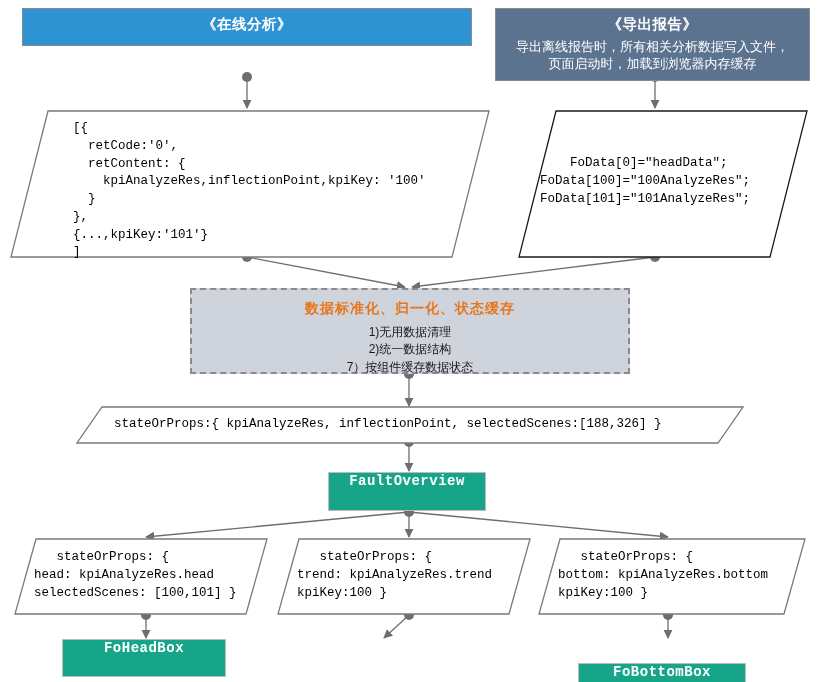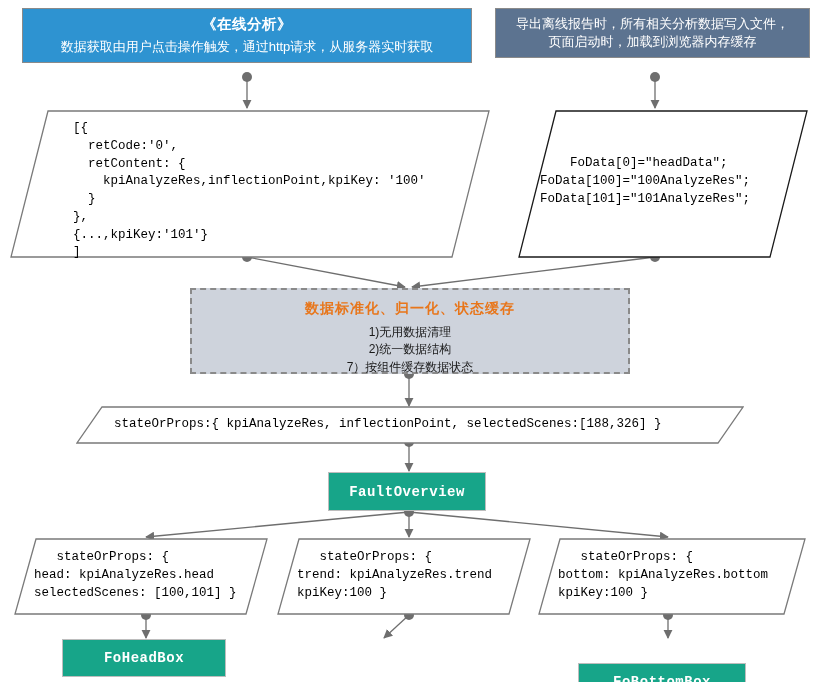--- a/index.html
+++ b/index.html
@@ -94,21 +94,21 @@
   
   .comp {
     background: #17a589;
     border: 1px solid #bdbdbd;
     color: #ffffff;
     font-family: "Liberation Mono", monospace;
     font-weight: bold;
     font-size: 14px;
     letter-spacing: .5px;
     display: flex;
-    align-items: center;
+    align-items: flex-start;
     justify-content: center;
   }
 </style>
 </head>
 <body>
 
 <div id="canvas">
 
   <svg id="edges" viewBox="0 0 820 682" xmlns="http://www.w3.org/2000/svg">
     <defs>
@@ -148,24 +148,24 @@
       <circle cx="409" cy="442" r="5"></circle>
       <circle cx="409" cy="512" r="5"></circle>
       <circle cx="146" cy="615" r="5"></circle>
       <circle cx="409" cy="615" r="5"></circle>
       <circle cx="668" cy="615" r="5"></circle>
     </g>
   </svg>
 
   <div class="node annot" id="annot-online" style="left:22px; top:8px; width:450px;">
     <span class="title">《在线分析》</span>
-    <span class="body">数据获取由用户点击操作触发，通过http请求，从服务器实时获取</span>
   </div>
 
   <div class="node annot" id="annot-export" style="left:495px; top:8px; width:315px;">
+    <span class="title">《导出报告》</span>
     <span class="body">导出离线报告时，所有相关分析数据写入文件，
 页面启动时，加载到浏览器内存缓存</span>
   </div>
 
   <div class="para-wrap" id="para-online" style="left:10px; top:110px; width:480px; height:148px;">
     <svg viewBox="0 0 480 148" preserveAspectRatio="none">
       <polygon points="38,1 479,1 442,147 1,147" fill="#ffffff" stroke="#7a7a7a" stroke-width="1.3"></polygon>
     </svg>
     <div class="para-text" style="padding:10px 0 0 48px;">  [{
     retCode:'0',

